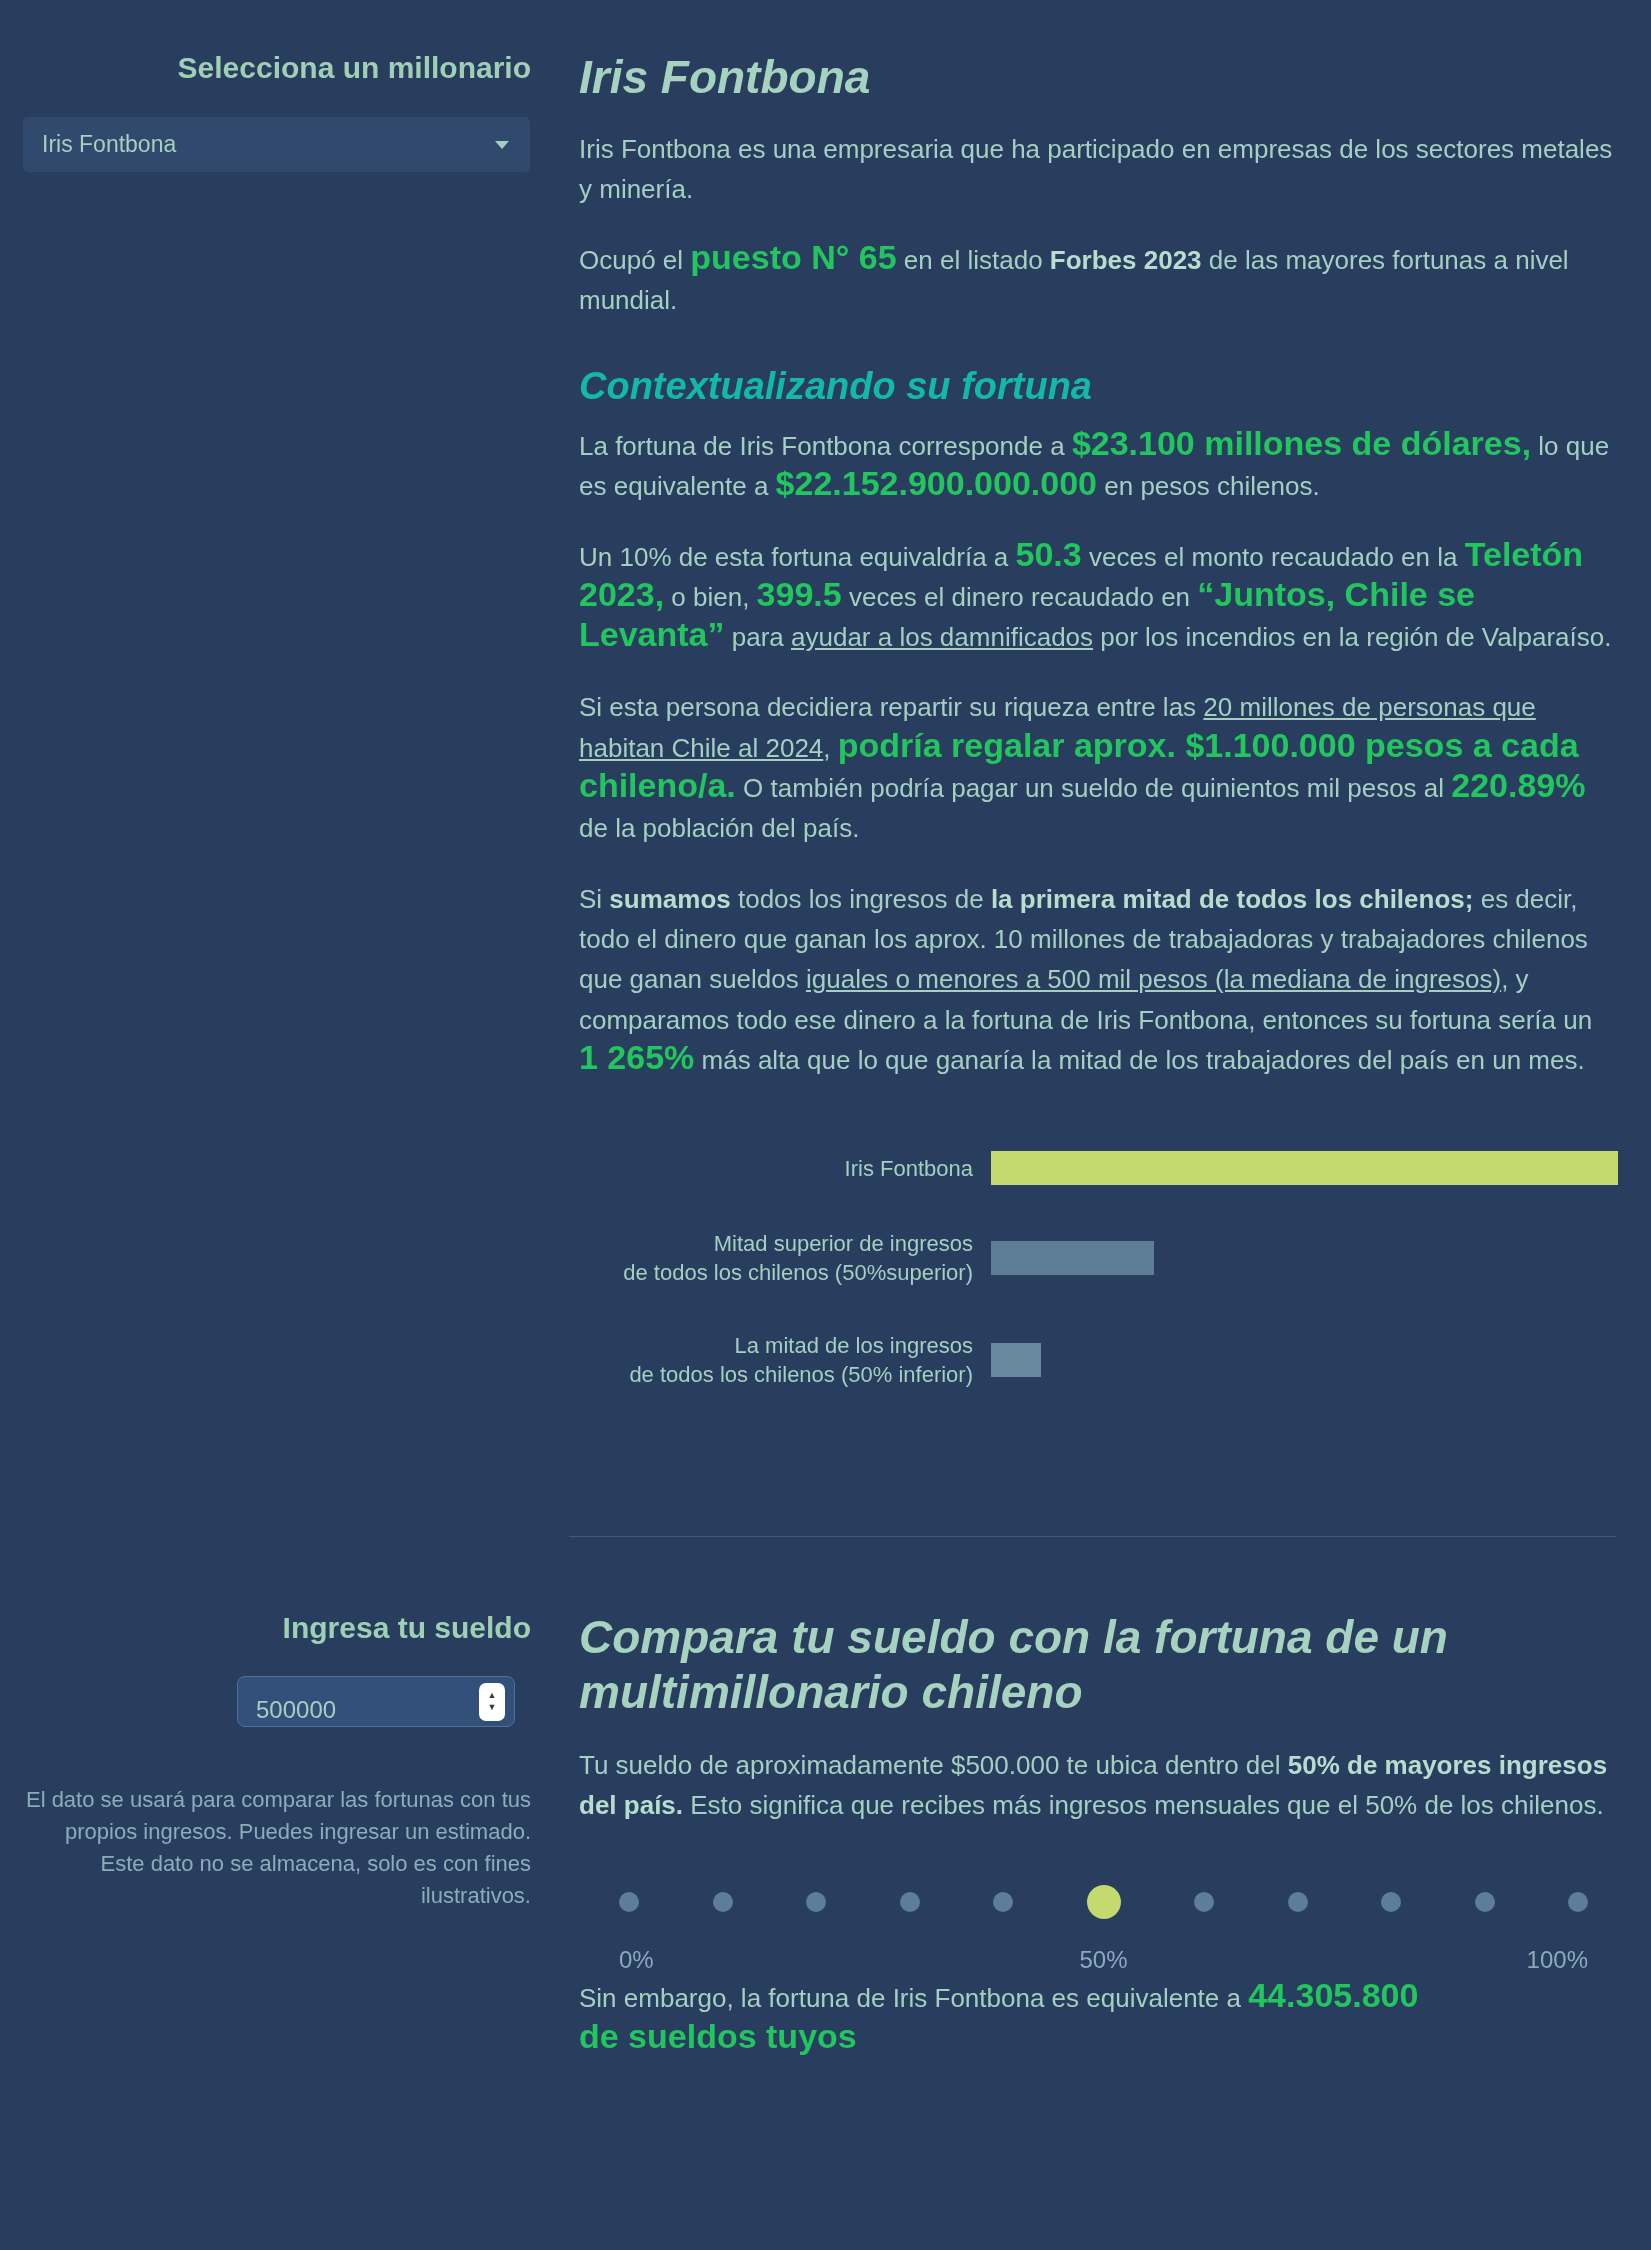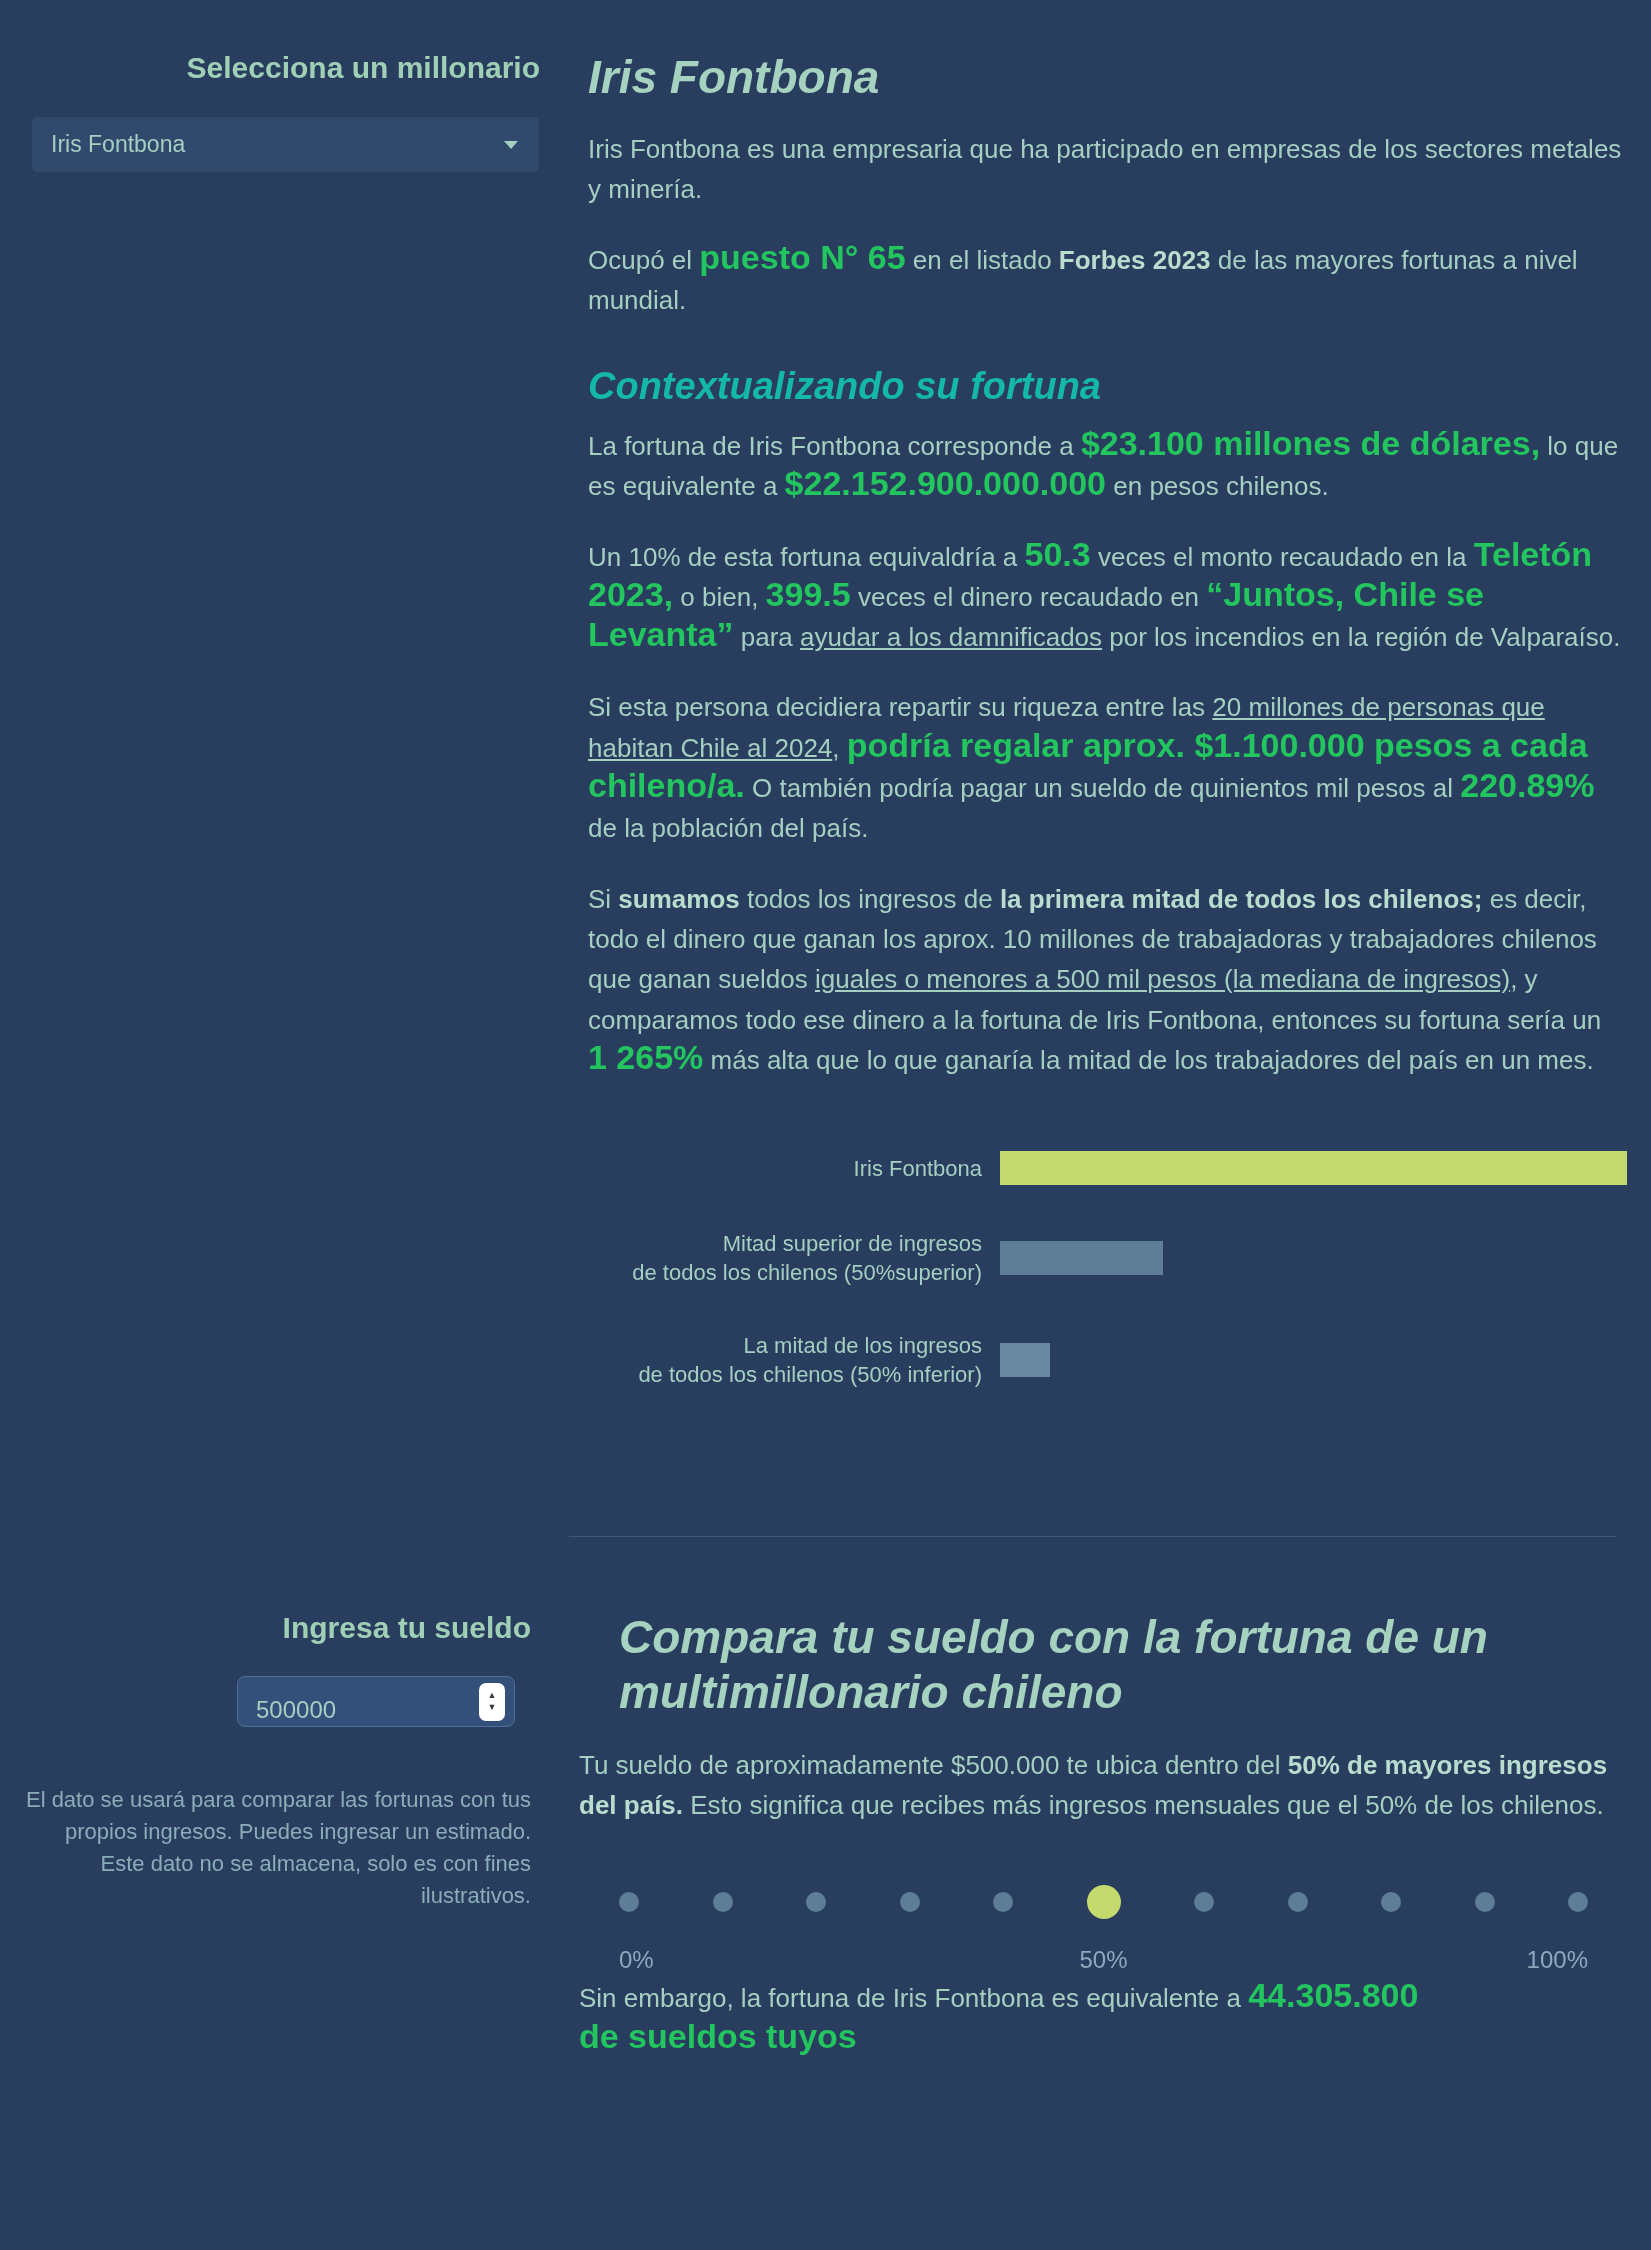--- a/index.html
+++ b/index.html
@@ -3,21 +3,21 @@
 <meta charset="utf-8">
 <style>
   html,body{margin:0;padding:0;}
   body{
     width:1651px;height:2250px;overflow:hidden;
     background:#293d5f;
     font-family:"Liberation Sans",sans-serif;
     color:#a4cfc1;
   }
   .section{display:grid;grid-template-columns:531px 1039px;column-gap:48px;align-items:start;}
-  .sec1{padding-top:50px;padding-left:9px;}
+  .sec1{padding-top:50px;}
   .sec2{padding-top:73px;}
   .side-cell{padding-left:22px;box-sizing:border-box;text-align:right;}
   .side-title{font-size:30px;font-weight:700;color:#9fd0b6;line-height:1.2;}
   
   .select-box{
     margin-top:30px;height:57px;background:#30496d;border-radius:6px;
     box-shadow:inset 0 0 0 1px rgba(0,0,0,.14);
     display:flex;align-items:center;justify-content:space-between;
     padding:0 22px 0 20px;cursor:pointer;text-align:left;
   }
@@ -119,21 +119,21 @@
       <input class="salary-input" type="text" value="500000" style="">
       <div class="stepper">
         <span>▲</span>
         <span>▼</span>
       </div>
     </div>
     <div class="helper">El dato se usará para comparar las fortunas con tus propios ingresos. Puedes ingresar un estimado. Este dato no se almacena, solo es con fines ilustrativos.</div>
   </div>
 
   <div class="main-cell">
-    <h1 class="title" style="max-width:871px;margin-left:40px;">Compara tu sueldo con la fortuna de un multimillonario chileno</h1>
+    <h1 class="title" style="max-width:871px;">Compara tu sueldo con la fortuna de un multimillonario chileno</h1>
 
     <p class="body"><span>Tu sueldo de aproximadamente $500.000 te ubica dentro del </span><span class="mbold">50% de mayores ingresos del país.</span><span> Esto significa que recibes más ingresos mensuales que el 50% de los chilenos.</span></p>
 
     <div class="dots">
         <div class="dot"></div>
         <div class="dot"></div>
         <div class="dot"></div>
         <div class="dot"></div>
         <div class="dot"></div>
         <div class="dot active"></div>

